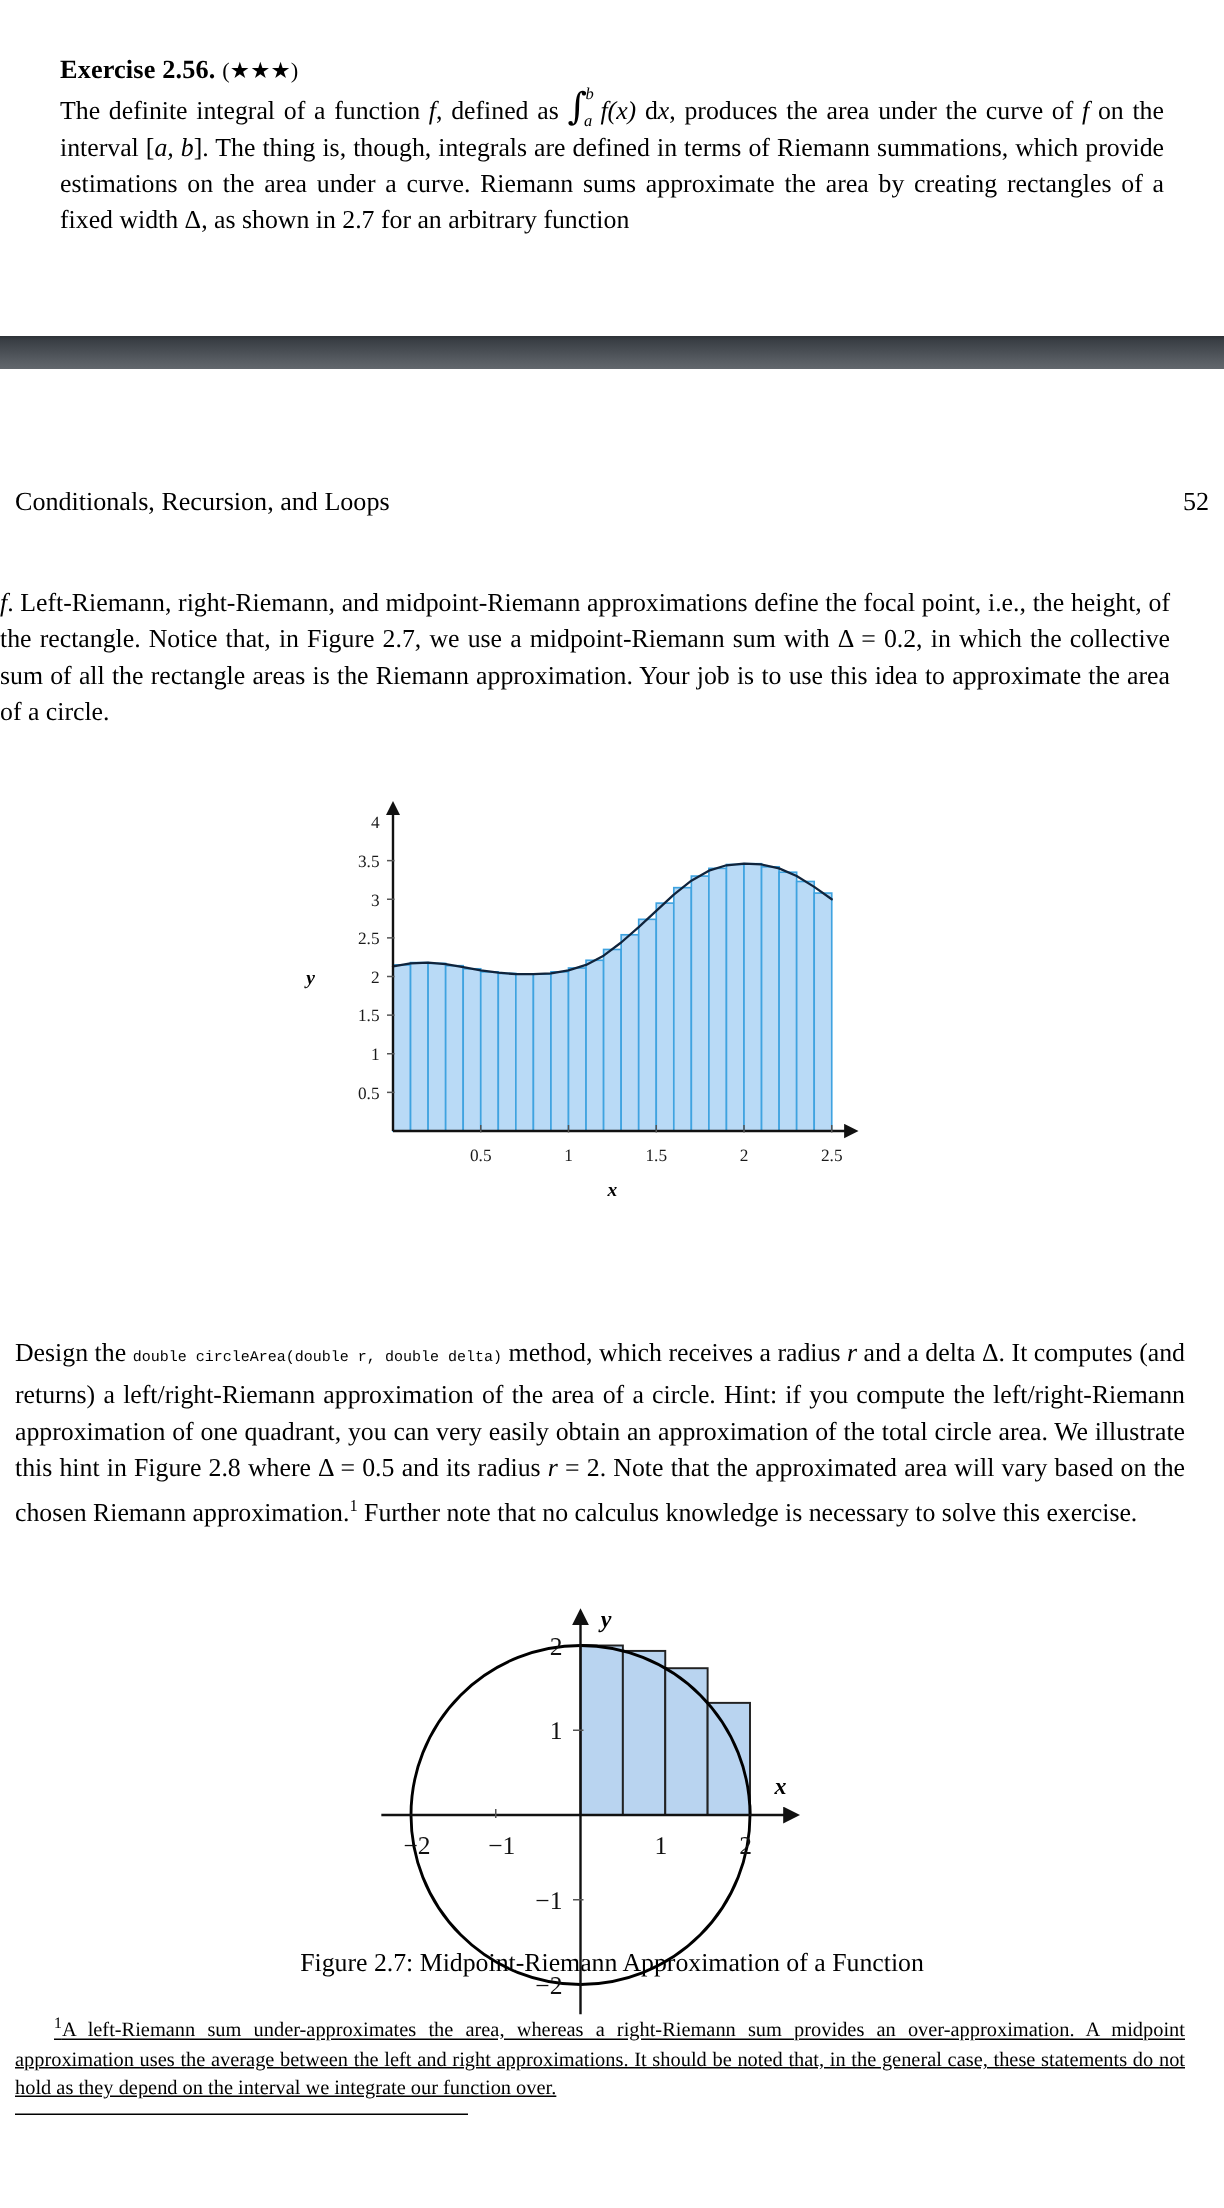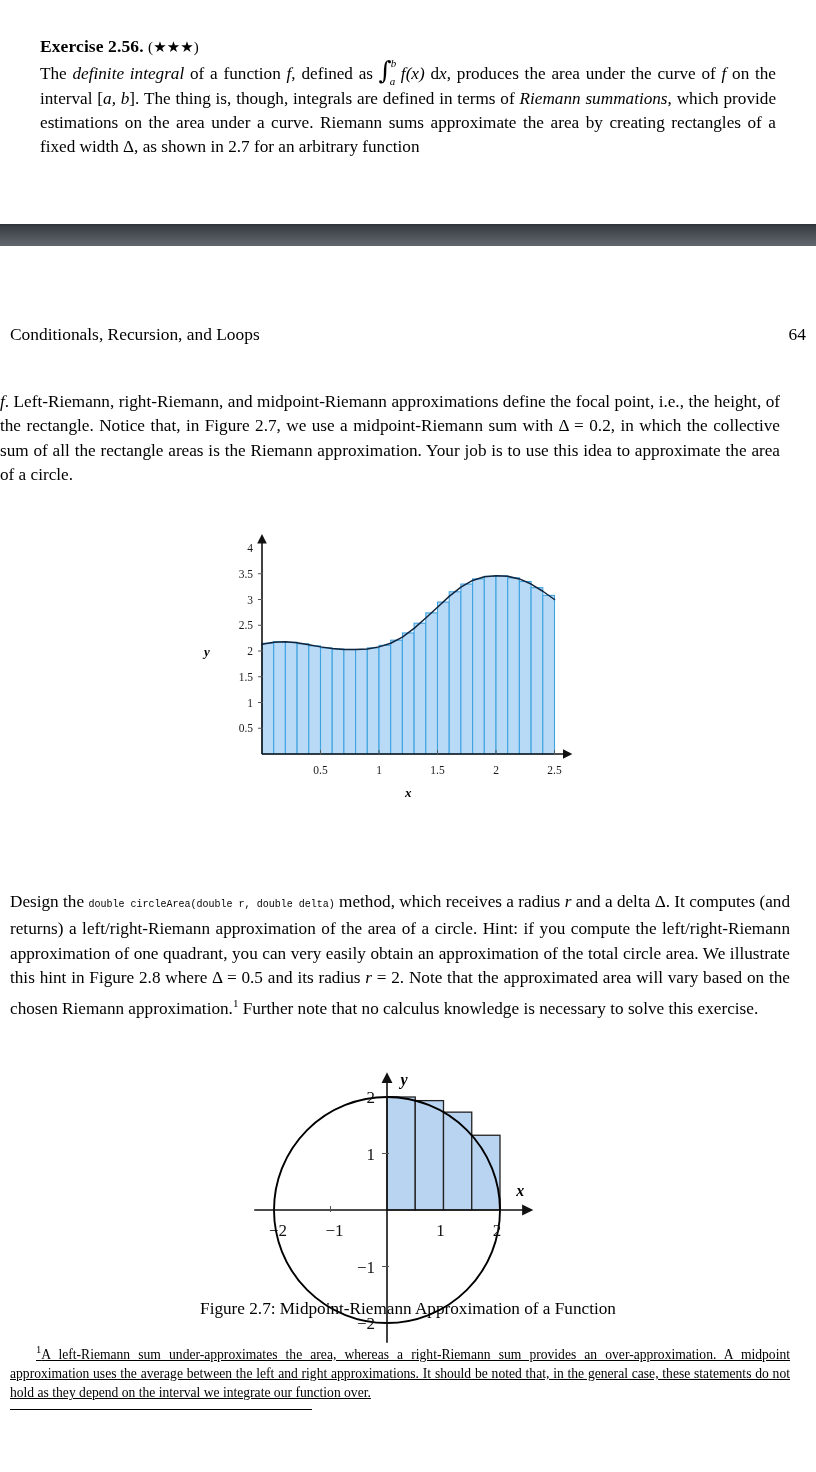--- a/index.html
+++ b/index.html
@@ -19,21 +19,21 @@
   .ex-head {
     position:absolute; left:40px; top:12px;
     font-size:17.5px; font-weight:bold; letter-spacing:.1px;
   }
   .ex-head .stars { font-weight:normal; font-size:15px; }
   .para {
     font-size:17.2px; line-height:24.4px; text-align:justify;
     text-justify:inter-word;
   }
   #intro-para { position:absolute; left:40px; top:38px; width:736px; }
-  .it { font-style:italic; }
+  .it { }
   .mathit { font-style:italic; font-family:"Liberation Serif", serif; }
 
   
   .integ { display:inline-block; position:relative; width:22px; height:1em;
            vertical-align:baseline; }
   .integ .sgn { position:absolute; left:0; top:-4px; font-size:25px; font-style:italic;
                 font-family:"DejaVu Serif", serif; line-height:1; }
   .integ .up  { position:absolute; left:12px; top:-11px; font-size:11px; font-style:italic; }
   .integ .lo  { position:absolute; left:11px; top:7px;  font-size:11px; font-style:italic; }
 
@@ -90,21 +90,21 @@
       <span class="stars">(★★★)</span>
     </div>
 
     <div id="intro-para" class="para"><span>The </span><span class="it">definite integral</span><span> of a function </span><span class="mathit">f</span><span>, defined as </span><span class="integ"><span class="sgn">∫</span><span class="up">b</span><span class="lo">a</span></span><span class="mathit">f</span><span class="mathit">(x)</span><span> d</span><span class="mathit">x</span><span>, produces the area under the curve of </span><span class="mathit">f</span><span> on the interval [</span><span class="mathit">a, b</span><span>].  The thing is, though, integrals are defined in terms of </span><span class="it">Riemann summations</span><span>, which provide estimations on the area under a curve.  Riemann sums approximate the area by creating rectangles of a fixed width Δ, as shown in  2.7 for an arbitrary function</span></div>
   </div>
 
   <div class="band"></div>
 
   <div class="runhead">
     <div class="title">Conditionals, Recursion, and Loops</div>
-    <div class="pageno">64</div>
+    <div class="pageno">52</div>
   </div>
 
   <div id="body-para-1" class="para"><span class="mathit">f</span><span>. Left-Riemann, right-Riemann, and midpoint-Riemann approximations define the focal point, i.e., the height, of the rectangle. Notice that, in Figure  2.7, we use a midpoint-Riemann sum with Δ = 0.2, in which the collective sum of all the rectangle areas is the Riemann approximation. Your job is to use this idea to approximate the area of a circle.</span></div>
 
   <div id="fig27" class="figwrap">
     <svg width="816" height="300" viewBox="0 0 816 300">
       <defs>
         <marker id="ar1" markerWidth="7" markerHeight="7" refX="1" refY="3" orient="auto">
           <path d="M0,0 L6,3 L0,6 Z" fill="#111"></path>
         </marker>

